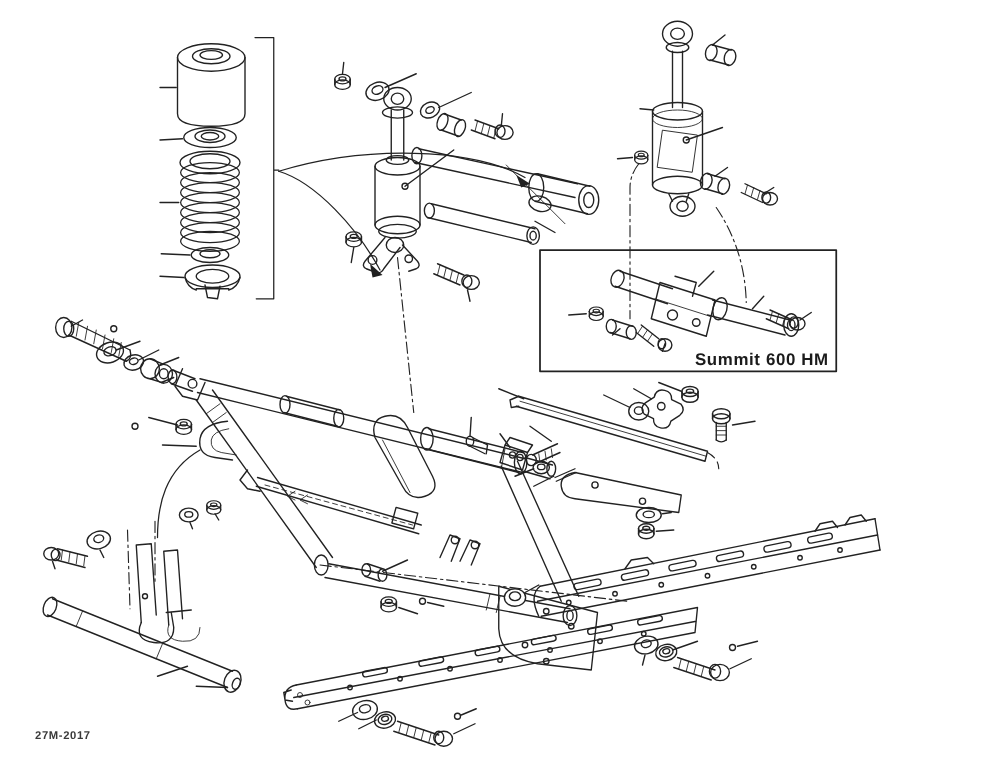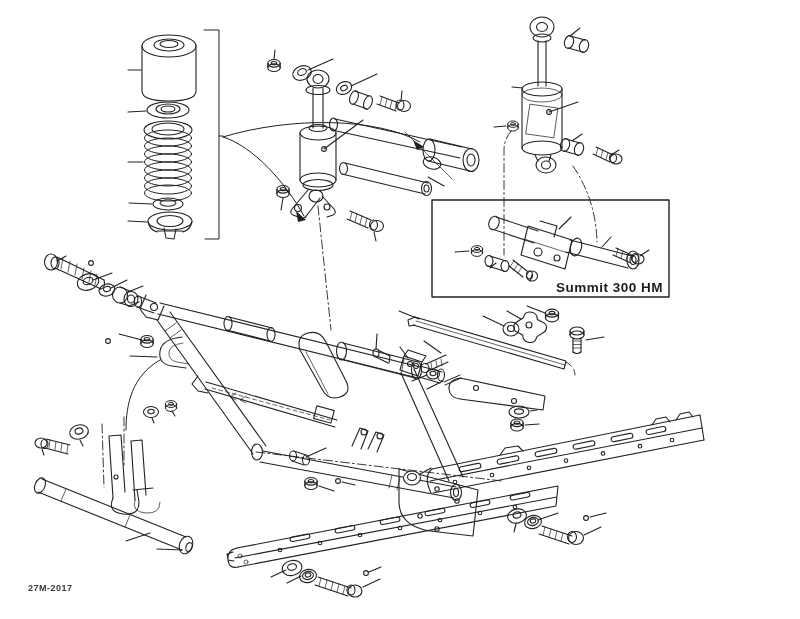--- a/index.html
+++ b/index.html
@@ -515,15 +515,15 @@
         <line x1="514" y1="532" x2="516" y2="524" class="leader"></line>
         <text x="513" y="538" class="callout">42</text>
         <line x1="606" y1="513" x2="590" y2="517" class="leader"></line>
         <circle cx="586" cy="518" r="2.4" class="cdot"></circle>
         <text x="614" y="511" class="callout">39</text>
         <line x1="601" y1="527" x2="584" y2="535" class="leader"></line>
         <text x="609" y="525" class="callout">24</text>
       </g>
 </svg>
 
-<div class="variant">Summit 300 HM</div>
+<div class="variant">Summit 600 HM</div>
 <div class="drawing-no">27M-2017</div>
 </div>
 
 </body></html>

